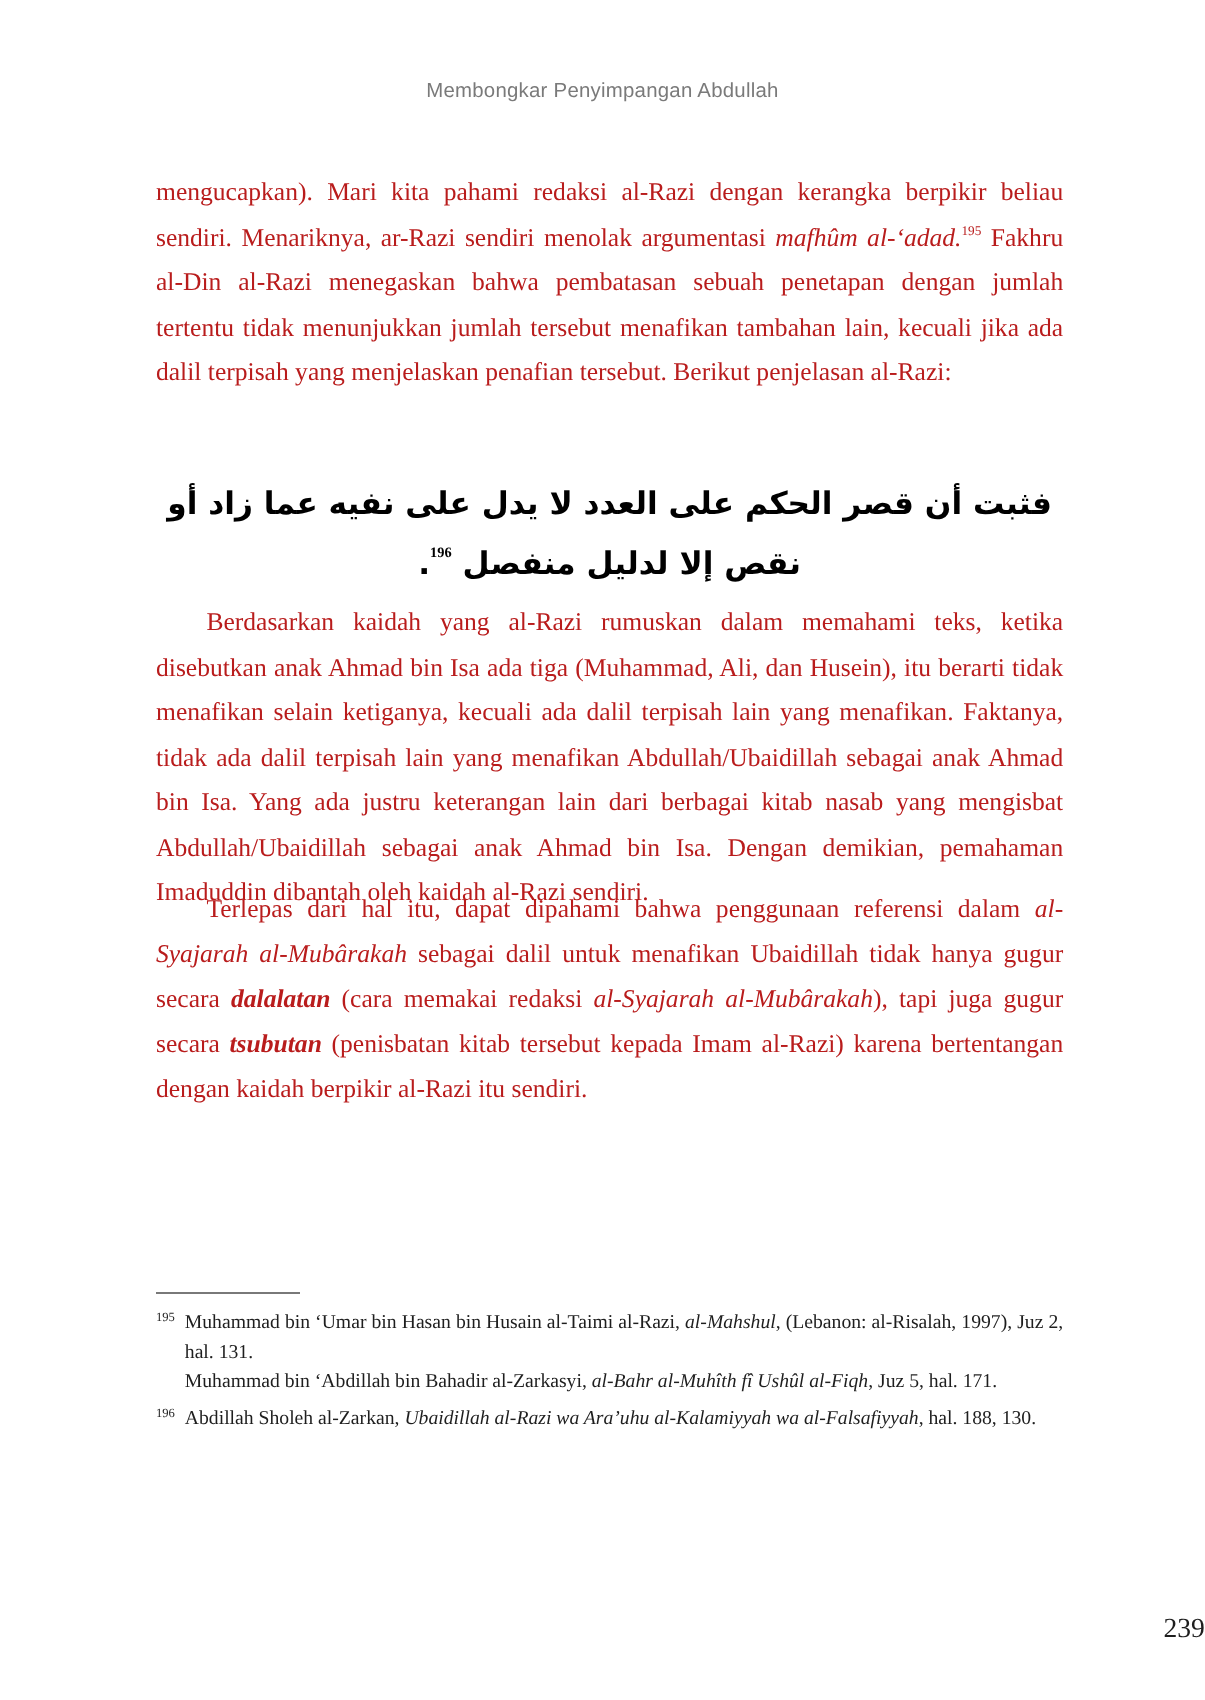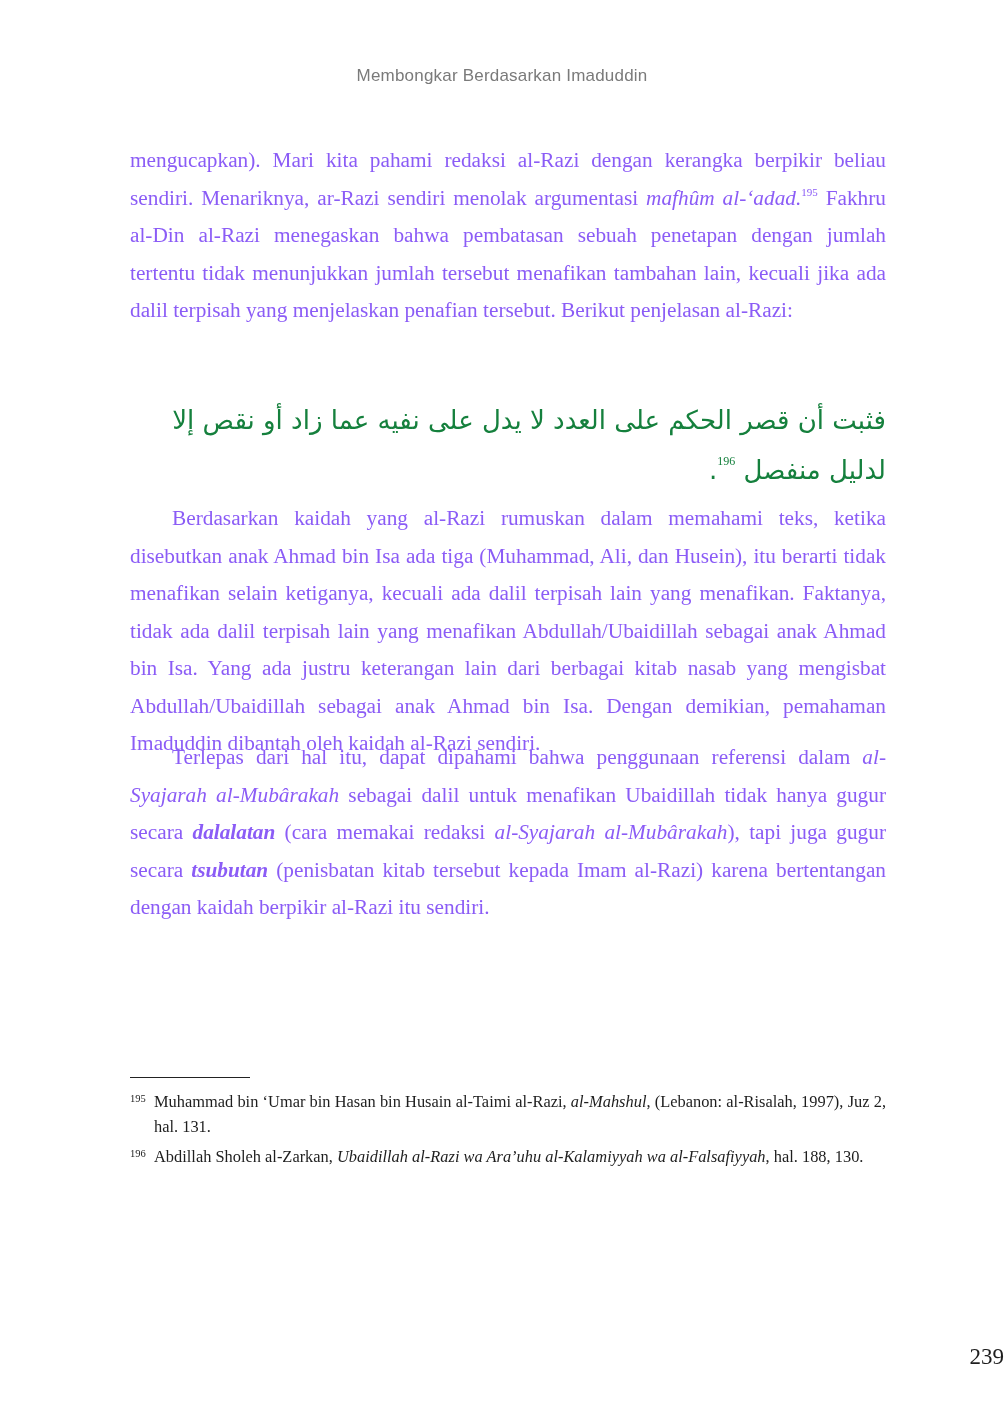--- a/index.html
+++ b/index.html
@@ -27,45 +27,46 @@
       letter-spacing: 0.2px;
     }
     .body-text {
       position: absolute;
       left: 130px;
       width: 756px;
       font-family: "Liberation Serif", "DejaVu Serif", serif;
       font-size: 21.3px;
       line-height: 37.5px;
       text-align: justify;
-      color: #8b5cf6;
+      color: #b91c1c;
     }
     .body-text p {
       margin: 0;
     }
     .p1 { top: 142px; }
     .p2 { top: 500px; }
     .p3 { top: 739px; }
     .indent { text-indent: 42px; }
     sup.fn {
       font-size: 11px;
       vertical-align: 9px;
       line-height: 0;
     }
     .arabic {
       position: absolute;
       top: 395px;
       left: 130px;
       width: 756px;
       direction: rtl;
-      text-align: right;
+      text-align: center;
       font-family: "DejaVu Sans", sans-serif;
       font-size: 26px;
       line-height: 50px;
-      color: #15803d;
+      color: #000000;
+      font-weight: bold;
     }
     .arabic sup {
       font-family: "Liberation Serif", serif;
       font-size: 12px;
       vertical-align: 14px;
       line-height: 0;
     }
     .footnote-rule {
       position: absolute;
       top: 1077px;
@@ -108,21 +109,21 @@
       font-family: "Liberation Serif", "DejaVu Serif", serif;
       font-size: 23px;
       color: #1e1e1e;
     }
     em { font-style: italic; }
     strong.bi { font-weight: bold; font-style: italic; }
   </style>
 </head>
 <body>
 
-<div class="running-header">Membongkar Berdasarkan Imaduddin</div>
+<div class="running-header">Membongkar Penyimpangan Abdullah</div>
 
 <div class="body-text p1">
   <p>
     <span>mengucapkan). Mari kita pahami redaksi al-Razi dengan kerangka berpikir beliau sendiri. Menariknya, ar-Razi sendiri menolak argumentasi </span><em>mafhûm al-‘adad.</em><sup class="fn">195</sup><span> Fakhru al-Din al-Razi menegaskan bahwa pembatasan sebuah penetapan dengan jumlah tertentu tidak menunjukkan jumlah tersebut menafikan tambahan lain, kecuali jika ada dalil terpisah yang menjelaskan penafian tersebut. Berikut penjelasan al-Razi:</span>
   </p>
 </div>
 
 <div class="arabic">
   <span>فثبت أن قصر الحكم على العدد لا يدل على نفيه عما زاد أو نقص إلا لدليل منفصل</span>
   <sup>196</sup><span>.</span>
@@ -138,20 +139,21 @@
   </p>
 </div>
 
 <div class="footnote-rule"></div>
 
 <div class="footnotes">
   <div class="footnote">
     <div class="fn-num">195</div>
     <div class="fn-body">
       <div><span>Muhammad bin ‘Umar bin Hasan bin Husain al-Taimi al-Razi, </span><em>al-Mahshul</em><span>, (Lebanon: al-Risalah, 1997), Juz 2, hal. 131.</span></div>
+      <div><span>Muhammad bin ‘Abdillah bin Bahadir al-Zarkasyi, </span><em>al-Bahr al-Muhîth fî Ushûl al-Fiqh</em><span>, Juz 5, hal. 171.</span></div>
     </div>
   </div>
   <div class="footnote">
     <div class="fn-num">196</div>
     <div class="fn-body">
       <div><span>Abdillah Sholeh al-Zarkan, </span><em>Ubaidillah al-Razi wa Ara’uhu al-Kalamiyyah wa al-Falsafiyyah</em><span>, hal. 188, 130.</span></div>
     </div>
   </div>
 </div>
 

